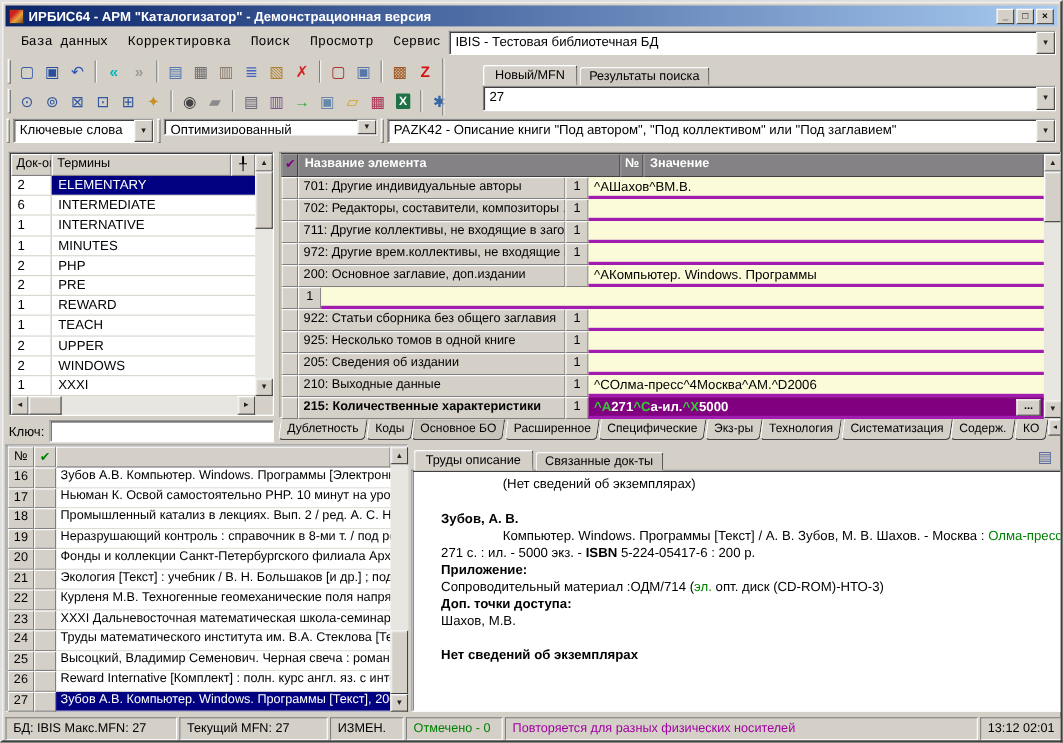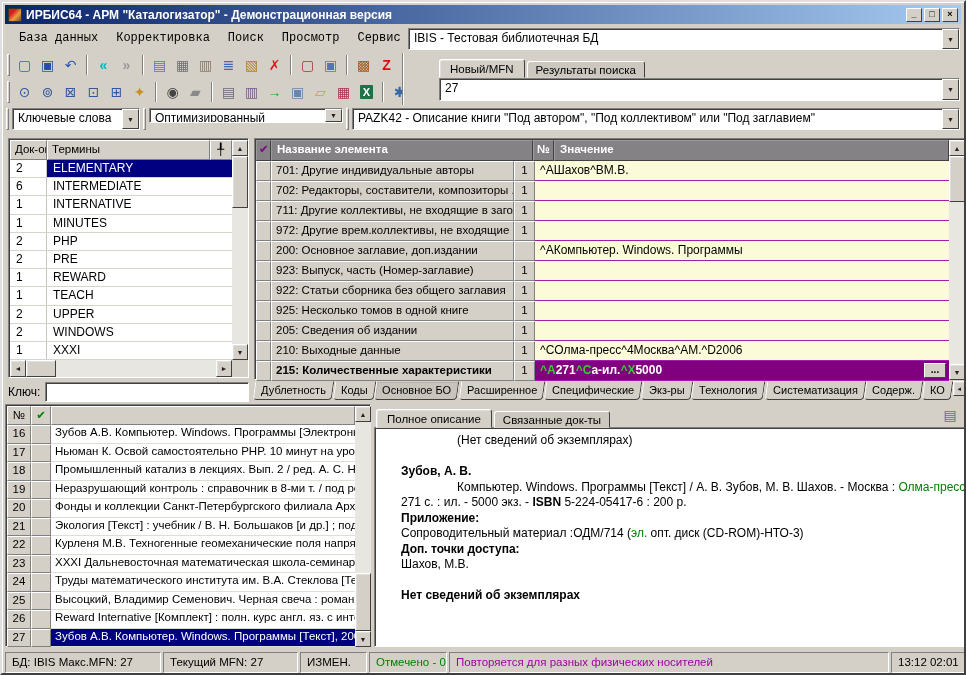--- a/index.html
+++ b/index.html
@@ -75,31 +75,31 @@
   #key-row { position:absolute; left:6px; top:380px; width:241px; height:20px; display:flex; align-items:center; gap:5px; }
   #key-input { flex:1; height:20px; }
 
   
   #fields-table { left:252px; top:136px; width:711px; height:242px; background:#fbfbda;
                   border:1px solid; border-color:#808080 #fff #fff #808080; box-shadow:inset 1px 1px 0 #404040; }
   .f-head { position:absolute; left:1px; top:1px; width:693px; height:21px; display:flex; }
   .fh { background:#848284; color:#fff; font-weight:bold; border:1px solid; border-color:#9c9a9c #404040 #404040 #9c9a9c;
         padding:2px 5px; white-space:nowrap; overflow:hidden; font-size:11.5px; }
   .fh.c1 { width:15px; padding:1px 2px; color:#800080; background:#848284; text-align:center; }
-  .fh.c2 { width:262px; }
+  .fh.c2 { width:293px; }
   .fh.c3 { width:21px; text-align:center; padding:2px 1px; }
   .fh.c4 { flex:1; }
   .f-body { position:absolute; left:1px; top:22px; width:693px; height:220px; }
   .frow { display:flex; height:20px; }
   .frow .fc-check { width:15px; background:#d4d0c8; border:1px solid; border-color:#fff #808080 #808080 #fff; }
   .frow .fc-name { width:243px; background:#d4d0c8; border:1px solid; border-color:#fff #808080 #808080 #fff;
                    padding:2px 4px 0 4px; white-space:nowrap; overflow:hidden; font-size:11.5px; }
   .frow .fc-num { width:21px; background:#d4d0c8; border:1px solid; border-color:#fff #808080 #808080 #fff;
                   text-align:center; padding-top:2px; font-size:11.5px; }
-  .frow .fc-value { flex:1; background:#fbfbda; border-bottom:1px solid #a21caf; padding:2px 5px 0 5px;
+  .frow .fc-value { flex:1; background:#fbfbda; border-bottom:3px solid #a21caf; padding:2px 5px 0 5px;
                     white-space:nowrap; overflow:hidden; position:relative; }
   .frow.sel .fc-name { font-weight:bold; }
   .frow.sel .fc-value { background:#800080; color:#fff; font-weight:bold; }
   .frow .fc-value .mk { color:#33cc33; font-weight:bold; }
   .ellipsis-btn { position:absolute; right:3px; top:2px; width:22px; height:15px; background:#d4d0c8;
                   border:1px solid; border-color:#fff #404040 #404040 #fff; color:#000; font-weight:bold;
                   font-size:10px; line-height:11px; text-align:center; }
 
   
   #ws-tabs { position:absolute; left:252px; top:379px; width:711px; height:20px; display:flex; align-items:flex-start; }
@@ -135,21 +135,21 @@
   .dline { line-height:15.5px; min-height:15.5px; white-space:nowrap; }
   .dline.indent { padding-left:56px; }
   .dline .b { font-weight:bold; }
   .dline .g { color:#008000; }
 
   
   #status-bar { position:absolute; left:3px; top:650px; width:960px; height:21px; display:flex; gap:2px; }
   .sc { border:1px solid; border-color:#808080 #fff #fff #808080; padding:3px 6px 0 6px; white-space:nowrap;
         overflow:hidden; font-size:11.5px; }
   .sc:nth-child(1){ width:156px; } .sc:nth-child(2){ width:135px; } .sc:nth-child(3){ width:67px; }
-  .sc:nth-child(4){ width:78px; } .sc:nth-child(5){ flex:1; } .sc:nth-child(6){ width:74px; text-align:right; }
+  .sc:nth-child(4){ width:88px; } .sc:nth-child(5){ flex:1; } .sc:nth-child(6){ width:74px; text-align:right; }
 </style>
 </head>
 <body>
 
 <div id="app">
 
   <div class="titlebar">
     <span class="app-ico"></span>
     <span class="t">ИРБИС64 - АРМ "Каталогизатор" - Демонстрационная версия</span>
     <span class="winbtns" id="win-btns">
@@ -412,21 +412,20 @@
           <div class="fc-value"></div>
         </div>
         <div class="frow">
           <div class="fc-check"></div>
           <div class="fc-name">200: Основное заглавие, доп.издании</div>
           <div class="fc-num"></div>
           <div class="fc-value">^AКомпьютер. Windows. Программы</div>
         </div>
         <div class="frow">
           <div class="fc-check"></div>
-          <div class="fc-name">923: Выпуск, часть (Номер-заглавие)</div>
           <div class="fc-num">1</div>
           <div class="fc-value"></div>
         </div>
         <div class="frow">
           <div class="fc-check"></div>
           <div class="fc-name">922: Статьи сборника без общего заглавия</div>
           <div class="fc-num">1</div>
           <div class="fc-value"></div>
         </div>
         <div class="frow">
@@ -550,21 +549,21 @@
     <div class="vsb" style="left:349px; top:1px; height:241px;">
       <div class="sb-btn">▲</div>
       <div class="sb-track end">
           <div class="sb-thumb" style="height:58px;"></div>
         </div>
       <div class="sb-btn">▼</div>
     </div>
   </div>
 
   <div id="desc-tabs">
-      <div class="tab active">Полное описание</div>
+      <div class="tab active">Труды описание</div>
       <div class="tab inactive">Связанные док-ты</div>
     </div>
   <div id="desc-print">▤</div>
   <div id="desc-content">
       <div class="dline indent"><span>(Нет сведений об экземплярах)</span></div>
       <div class="dline">&nbsp;</div>
       <div class="dline"><span class="b">Зубов, А. В.</span></div>
       <div class="dline indent"><span>Компьютер. Windows. Программы [Текст] / А. В. Зубов, М. В. Шахов. - Москва : </span><span class="g">Олма-пресс</span><span>, 2006. -</span></div>
       <div class="dline"><span>271 с. : ил. - 5000 экз. - </span><span class="b">ISBN</span><span> 5-224-05417-6 : 200 р.</span></div>
       <div class="dline"><span class="b">Приложение:</span></div>

